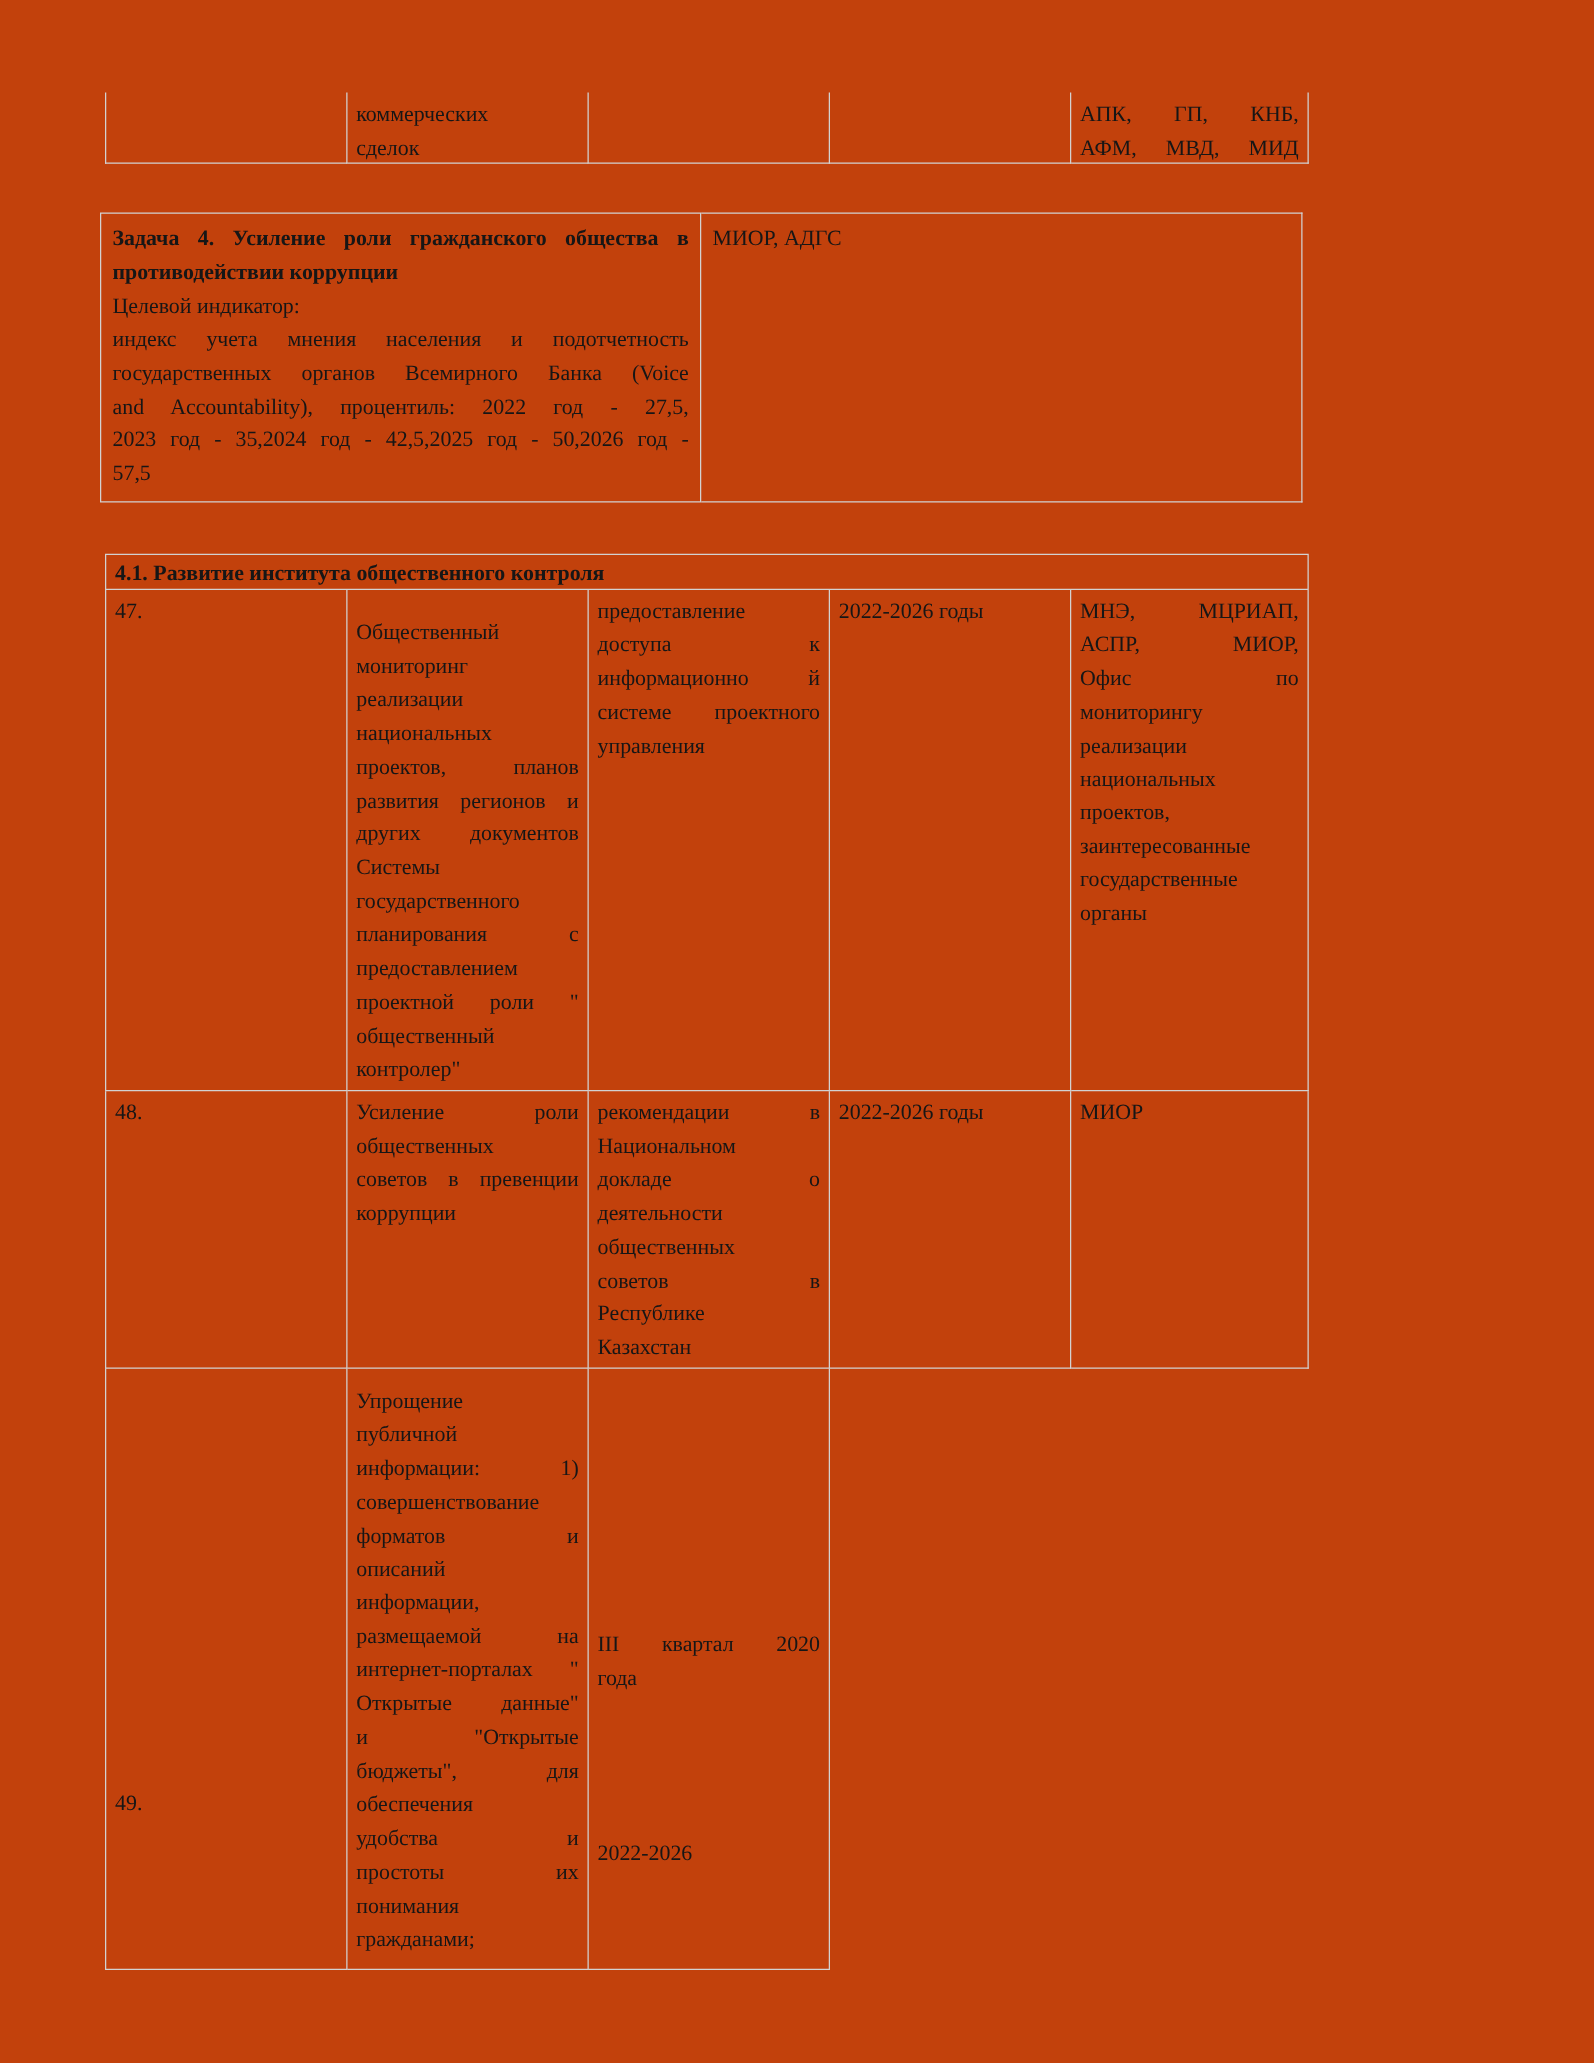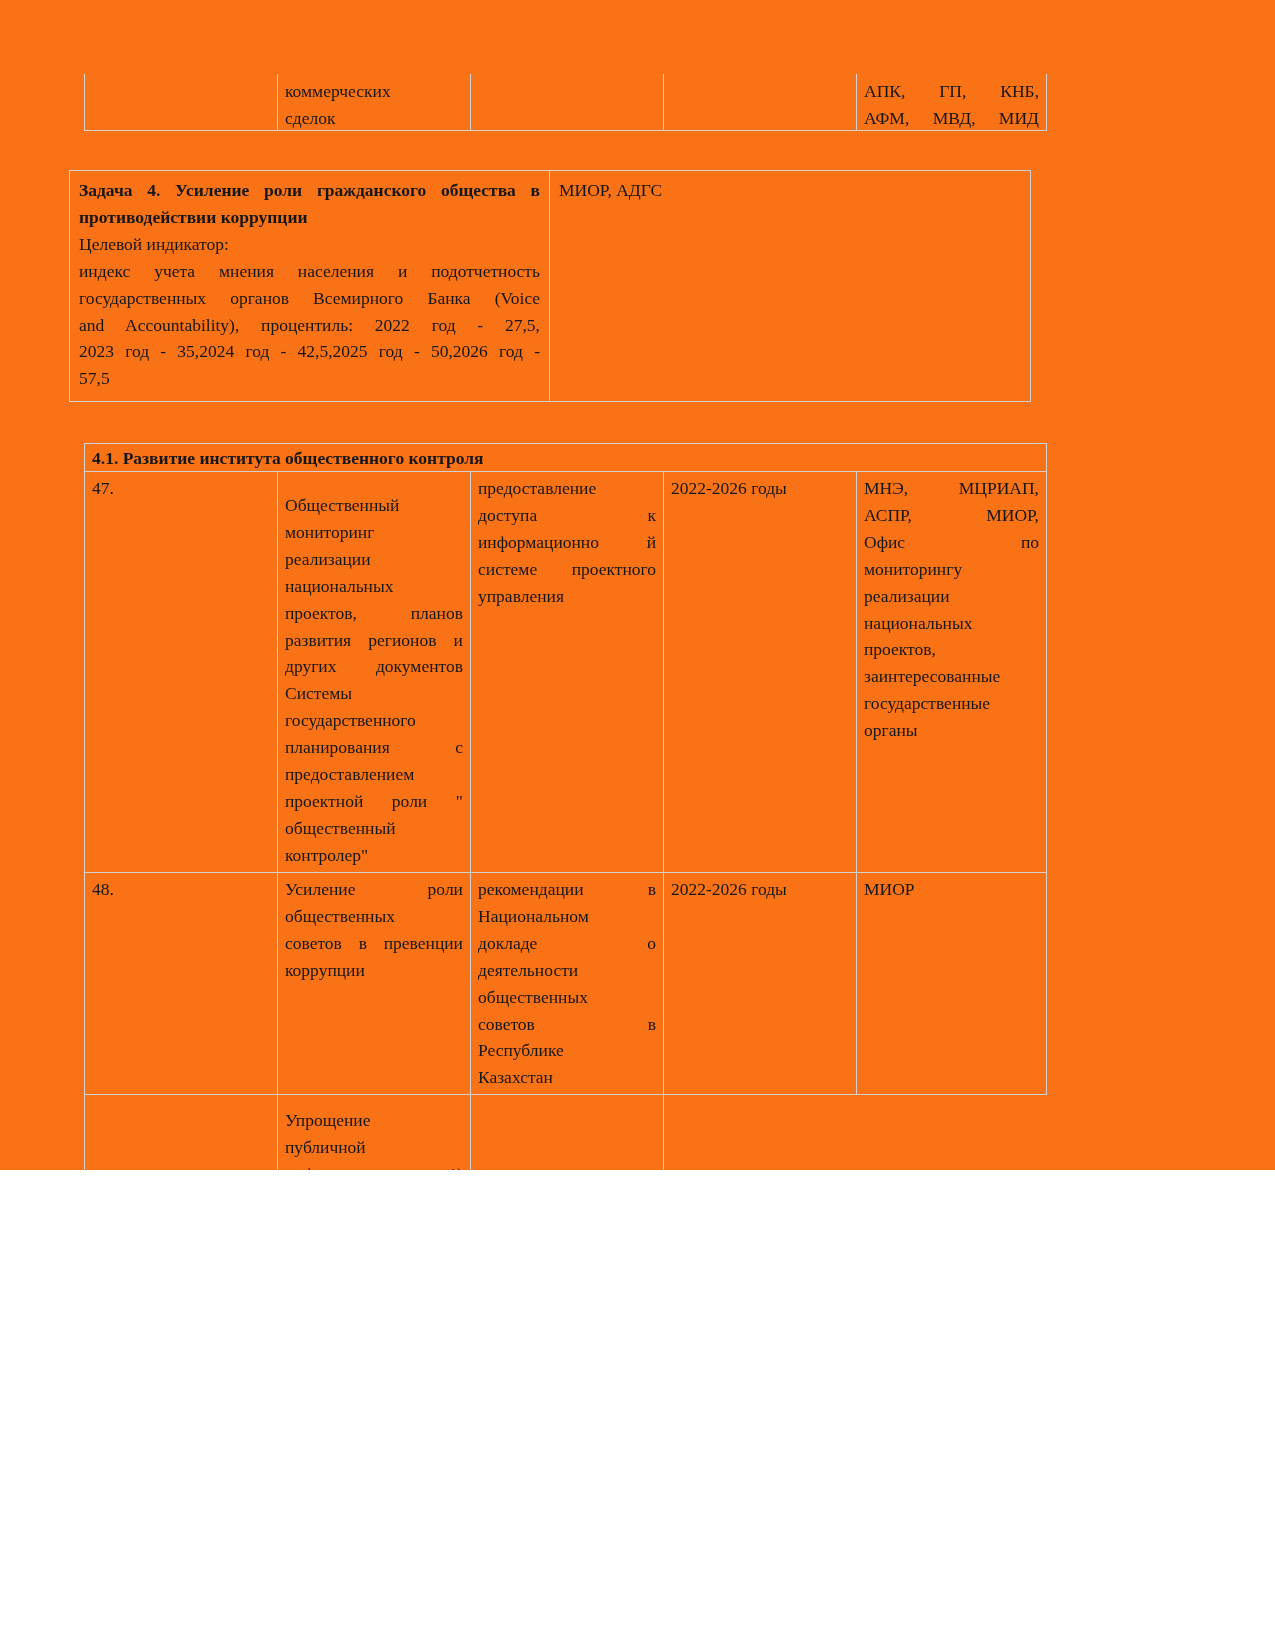--- a/index.html
+++ b/index.html
@@ -1,45 +1,45 @@
 <!DOCTYPE html>
 <html><head>
 <meta charset="utf-8">
 <style>
   html,body{margin:0;padding:0}
   body{width:1275px;height:1650px;background:#ffffff;font-family:"Liberation Serif",serif;color:#161616}
-  .page{position:relative;width:1275px;height:1170px;overflow:hidden;background:#f97316}
+  .page{position:relative;width:1275px;height:1650px;overflow:hidden;background:#c2410c}
   .grid{position:absolute;display:grid}
   .cell{box-sizing:border-box;border-right:1px solid #d2d2d2;border-bottom:1px solid #d2d2d2;
         padding:3px 7px 0 7px;font-size:17.5px;line-height:26.9px;display:flex;flex-direction:column;
         overflow:hidden}
   .bl{border-left:1px solid #d2d2d2}
   .bt{border-top:1px solid #d2d2d2}
   .vc{justify-content:flex-start}
   .jc{white-space:pre-line;text-align:justify;text-align-last:justify}
   .pre{white-space:pre-line}
   .b{font-weight:bold}
 
   #top-table{left:84px;top:74px;grid-template-columns:194px 193px 193px 193px 190px;grid-template-rows:57px}
   #top-table .cell{padding-top:4px}
 
-  #task4{left:69px;top:170px;grid-template-columns:481px 481px;grid-template-rows:232px}
+  #task4{left:80px;top:170px;grid-template-columns:481px 481px;grid-template-rows:232px}
   #task4 .cell{padding:6px 9px 0 9px}
 
   #main-table{left:84px;top:443px;grid-template-columns:194px 193px 193px 193px 190px;
               grid-template-rows:29px 401px 222px 481px}
   .span5{grid-column:1/-1}
   .head-cell{padding-top:2px;line-height:24px}
 
   #r47c2{padding-top:20px}
   #r49c1{padding-top:334px}
   #r49c2{padding-top:12px}
   #r49c3{padding-top:207px}
   #r49c4{padding-top:207px}
-  #r49c4 .term2{margin-top:80px}
+  #r49c4 .term2{margin-top:113px}
   #r49c5{padding-top:225px}
 </style>
 </head>
 <body>
 
 <div class="page">
 
   <div class="grid" id="top-table">
     <div class="cell bl"></div>
     <div class="cell">

